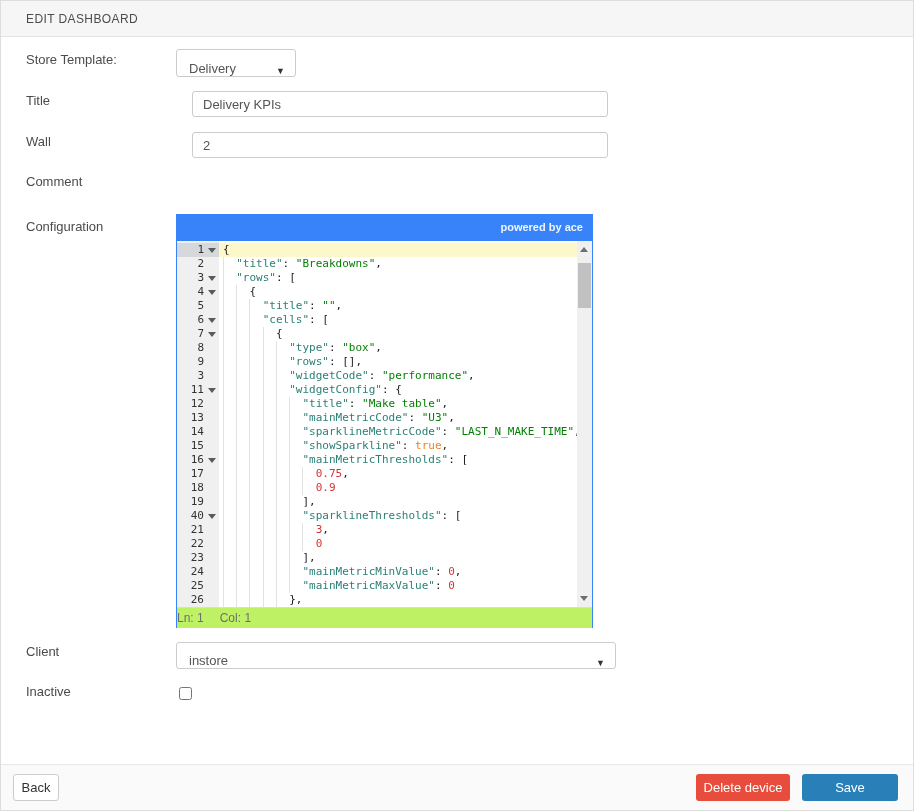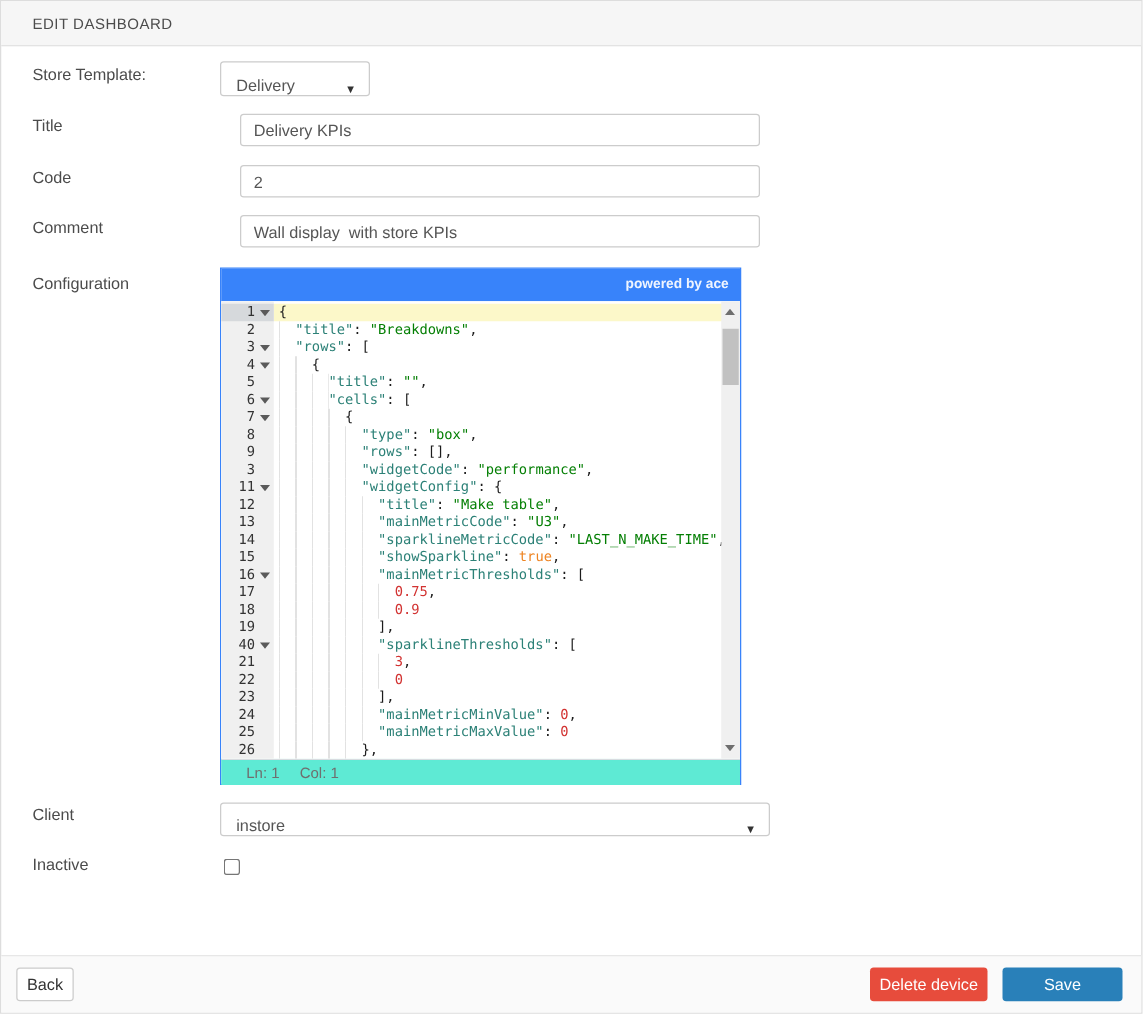--- a/index.html
+++ b/index.html
@@ -59,22 +59,22 @@
   
   .vscroll { position:absolute; right:0; top:0; bottom:0; width:15px;
              background:#f0f0f0; z-index:3; }
   .vs-arrow-up, .vs-arrow-down { position:absolute; left:3px; width:0; height:0;
              border:4px solid transparent; }
   .vs-arrow-up { top:6px; border-bottom:5px solid #6e6e6e; border-top:none; }
   .vs-arrow-down { bottom:6px; border-top:5px solid #6e6e6e; border-bottom:none; }
   .vs-thumb { position:absolute; left:1px; top:22px; width:13px; height:45px;
               background:#c1c1c1; }
 
-  .editor-status { height:21px; background:#5eead4; border-top:1px solid #d8dce0;
-                   font-size:12px; color:#6f6f6f; line-height:20px; padding-left:20px; }
+  .editor-status { height:21px; background:#bef264; border-top:1px solid #d8dce0;
+                   font-size:12px; color:#6f6f6f; line-height:20px; padding-left:0; }
   .editor-status span { margin-right:16px; }
 
   
   .cb { position:absolute; left:178px; top:686px; width:13px; height:13px; }
 
   
   .panel-footer { position:absolute; left:0; bottom:0; width:100%; height:46px;
                   background:#fafafa; border-top:1px solid #e7e7e7; }
   .btn { position:absolute; height:27px; border-radius:3px; font-size:13px;
          border:1px solid transparent; cursor:pointer;
@@ -95,25 +95,24 @@
 
   <div class="flabel" style="top:51px;">Store Template:</div>
   <div class="sel" style="top:48px; width:120px;">
     <span>Delivery</span>
     <span class="caret">▼</span>
   </div>
 
   <div class="flabel" style="top:92px;">Title</div>
   <input class="tinput" style="top: 90px;" type="text" value="Delivery KPIs">
 
-  <div class="flabel" style="top:133px;">Code</div>
+  <div class="flabel" style="top:133px;">Wall</div>
   <input class="tinput" style="top: 131px;" type="text" value="2">
 
   <div class="flabel" style="top:173px;">Comment</div>
-  <input class="tinput" style="top: 171px;" type="text" value="Wall display  with store KPIs">
 
   <div class="flabel" style="top:218px;">Configuration</div>
   <div class="editor">
     <div class="editor-menubar">
       <a class="powered" href="#">powered by ace</a>
     </div>
     <div class="editor-body">
       <div class="gutter">
           <div class="gutter-row active"><span>1</span><span class="fold"></span></div>
           <div class="gutter-row"><span>2</span></div>

